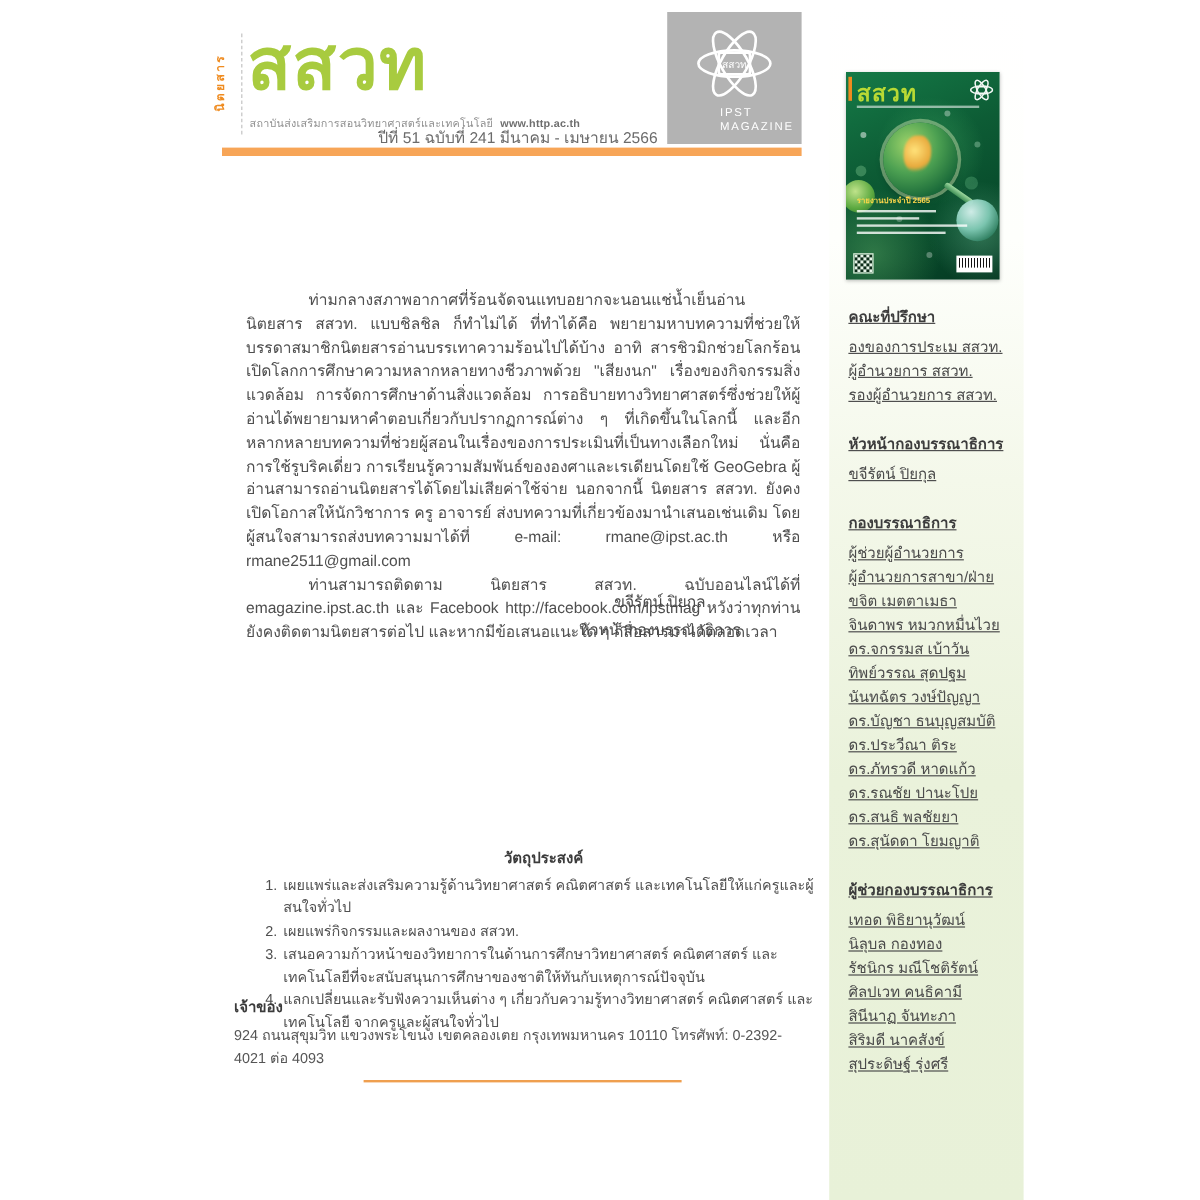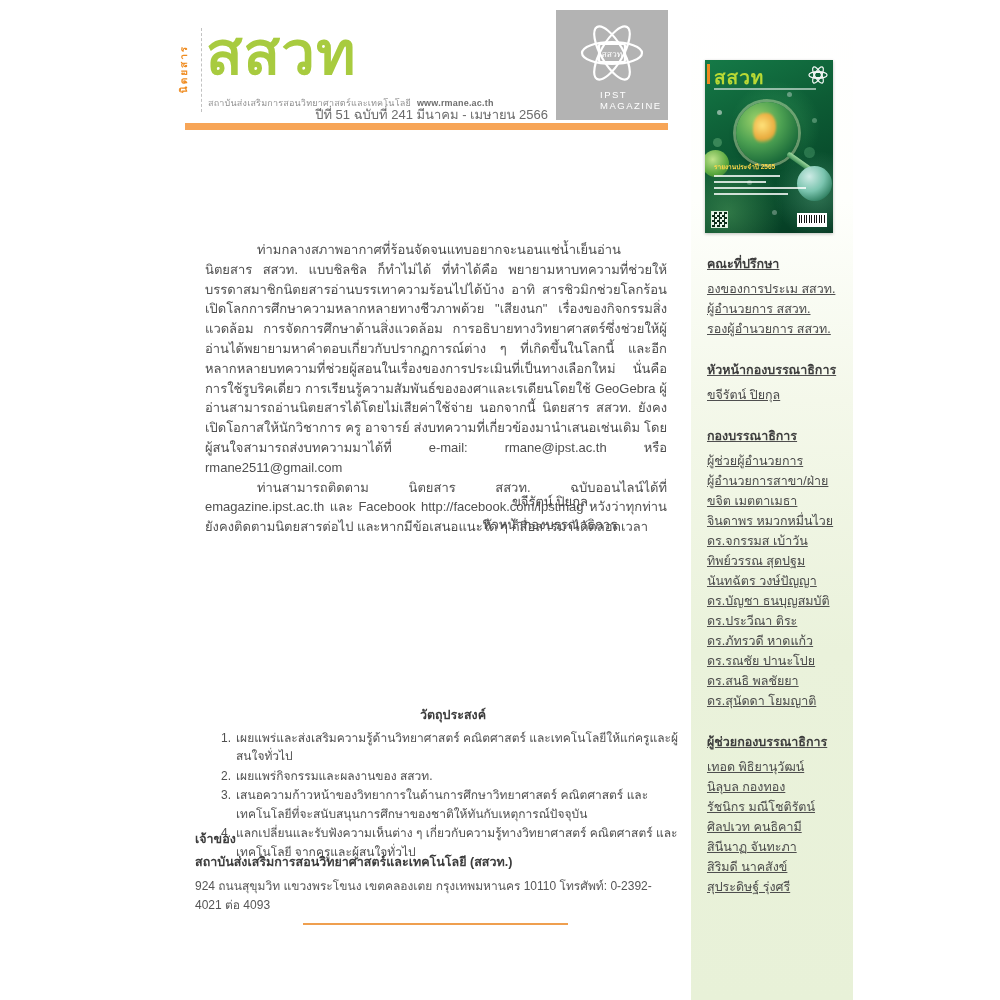--- a/index.html
+++ b/index.html
@@ -94,21 +94,21 @@
 </style>
 </head>
 <body>
 
 <div class="page">
 
   <div class="vert-label">นิตยสาร</div>
   <div class="vert-dash"></div>
   <div class="logo-text">สสวท</div>
   <div class="institute-line">
-    <span>สถาบันส่งเสริมการสอนวิทยาศาสตร์และเทคโนโลยี</span><span class="site">www.rmane.ac.th</span>
+    <span>สถาบันส่งเสริมการสอนวิทยาศาสตร์และเทคโนโลยี</span><span class="site">www.http.ac.th</span>
   </div>
   <div class="issue-line">ปีที่ 51  ฉบับที่ 241  มีนาคม - เมษายน 2566</div>
 
   <div class="badge-box">
     <svg width="66" height="62" viewBox="0 0 66 62">
       <g fill="none" stroke="#ffffff" stroke-width="2.2">
         <ellipse cx="33" cy="31" rx="30" ry="11"></ellipse>
         <ellipse cx="33" cy="31" rx="30" ry="11" transform="rotate(60 33 31)"></ellipse>
         <ellipse cx="33" cy="31" rx="30" ry="11" transform="rotate(120 33 31)"></ellipse>
         <rect x="20" y="22" width="26" height="18" rx="2"></rect>
@@ -153,21 +153,20 @@
       <span class="obj-text">เสนอความก้าวหน้าของวิทยาการในด้านการศึกษาวิทยาศาสตร์ คณิตศาสตร์ และเทคโนโลยีที่จะสนับสนุนการศึกษาของชาติให้ทันกับเหตุการณ์ปัจจุบัน</span>
     </div>
     <div class="obj-item">
       <span class="obj-no">4.</span>
       <span class="obj-text">แลกเปลี่ยนและรับฟังความเห็นต่าง ๆ เกี่ยวกับความรู้ทางวิทยาศาสตร์ คณิตศาสตร์ และเทคโนโลยี จากครูและผู้สนใจทั่วไป</span>
     </div>
   </div>
 
   <div class="owner">
     <div class="owner-heading">เจ้าของ</div>
-    <div class="owner-name">สถาบันส่งเสริมการสอนวิทยาศาสตร์และเทคโนโลยี (สสวท.)</div>
     <div class="owner-address">924 ถนนสุขุมวิท แขวงพระโขนง เขตคลองเตย กรุงเทพมหานคร 10110 โทรศัพท์: 0-2392-4021 ต่อ 4093</div>
     <div class="owner-divider"></div>
   </div>
 
   <div class="sidebar">
 
     <div class="cover">
       <div class="cov-dots"></div>
       <div class="cov-spine"></div>
       <div class="cov-logo">สสวท</div>

